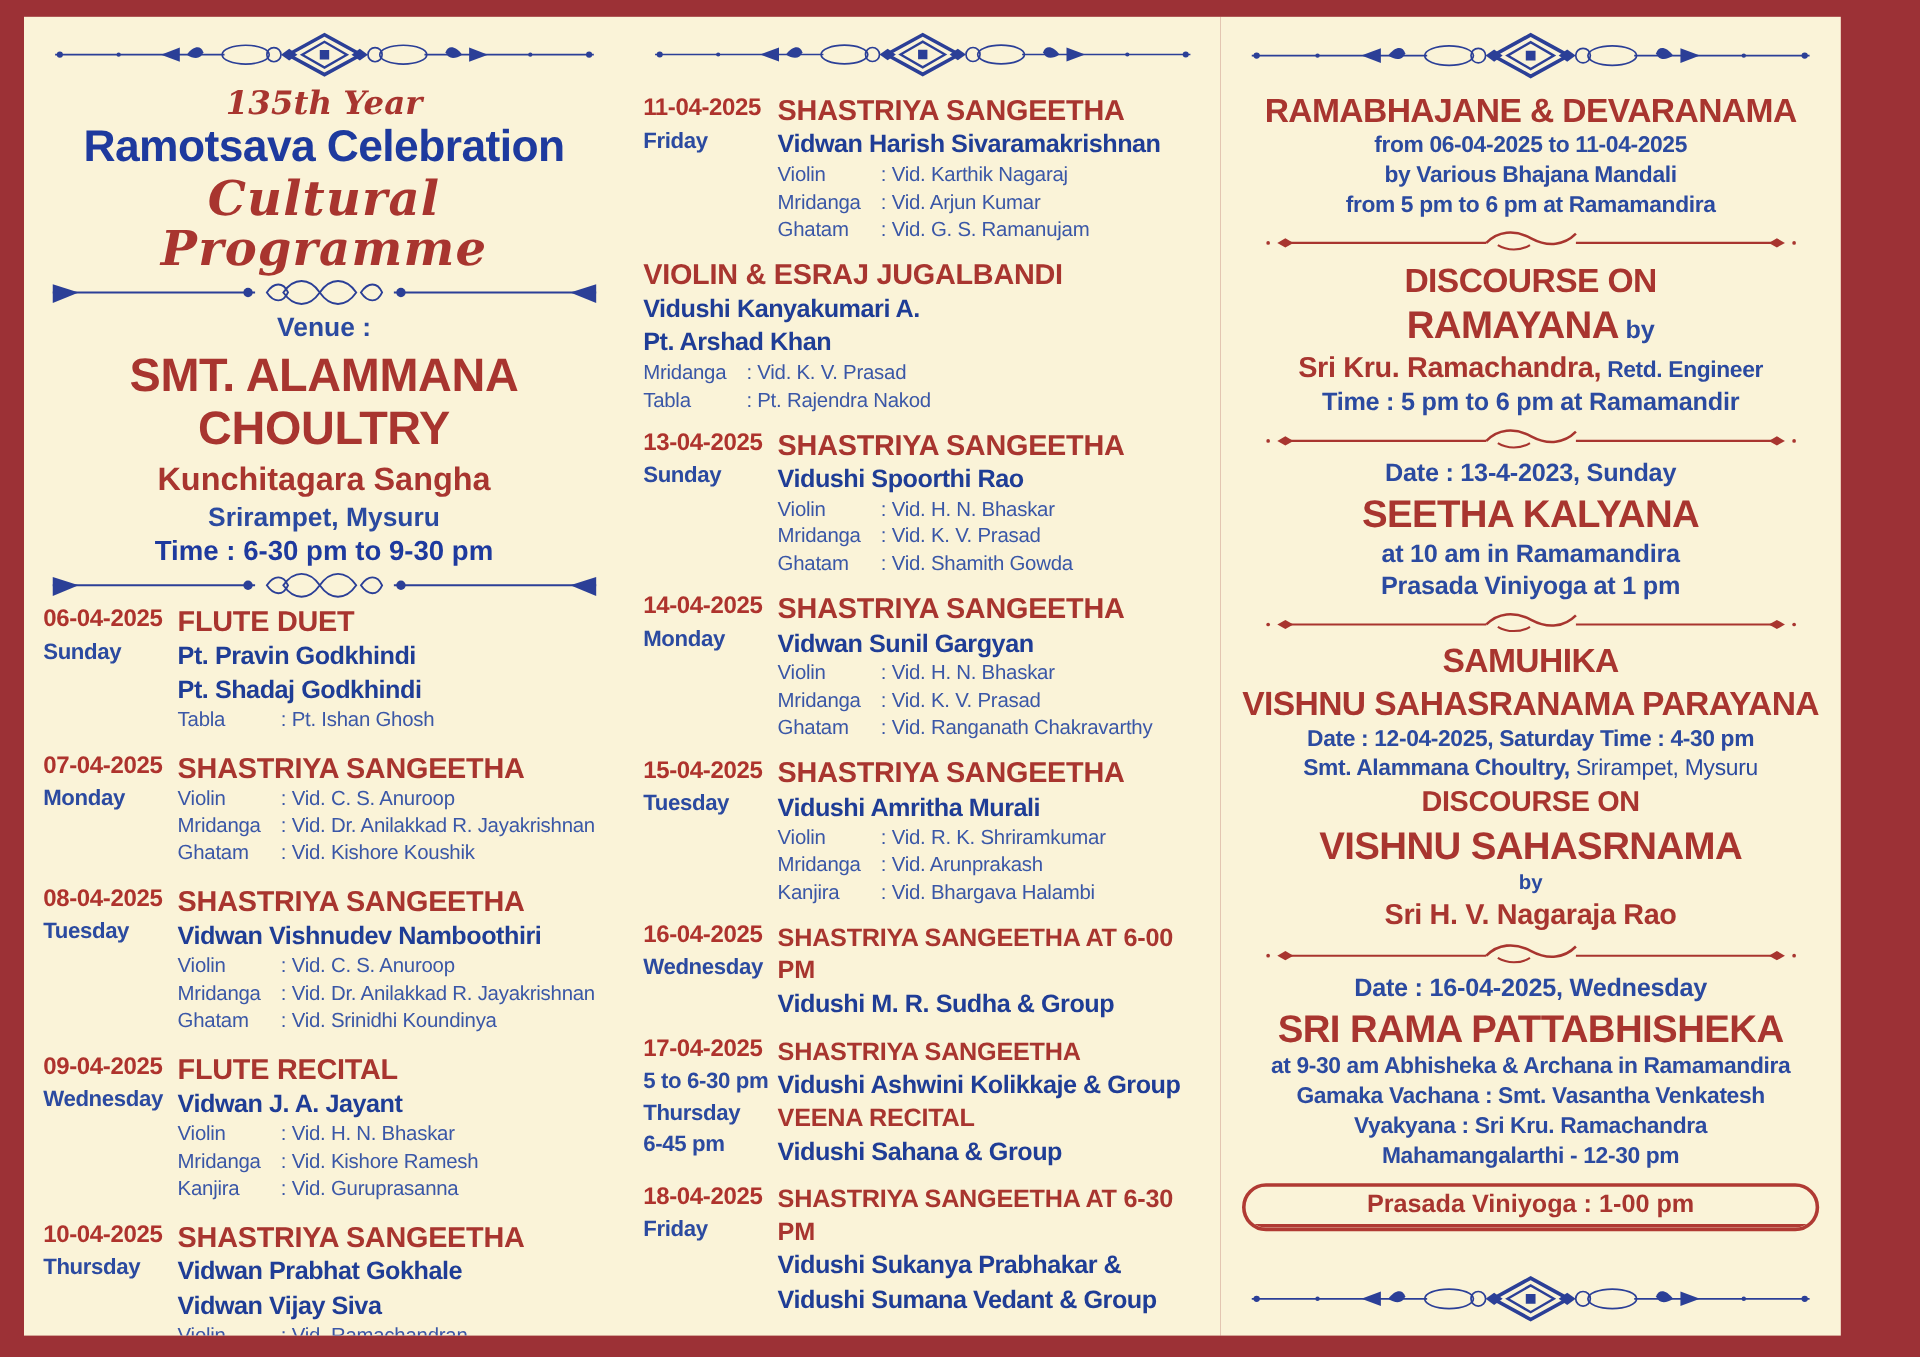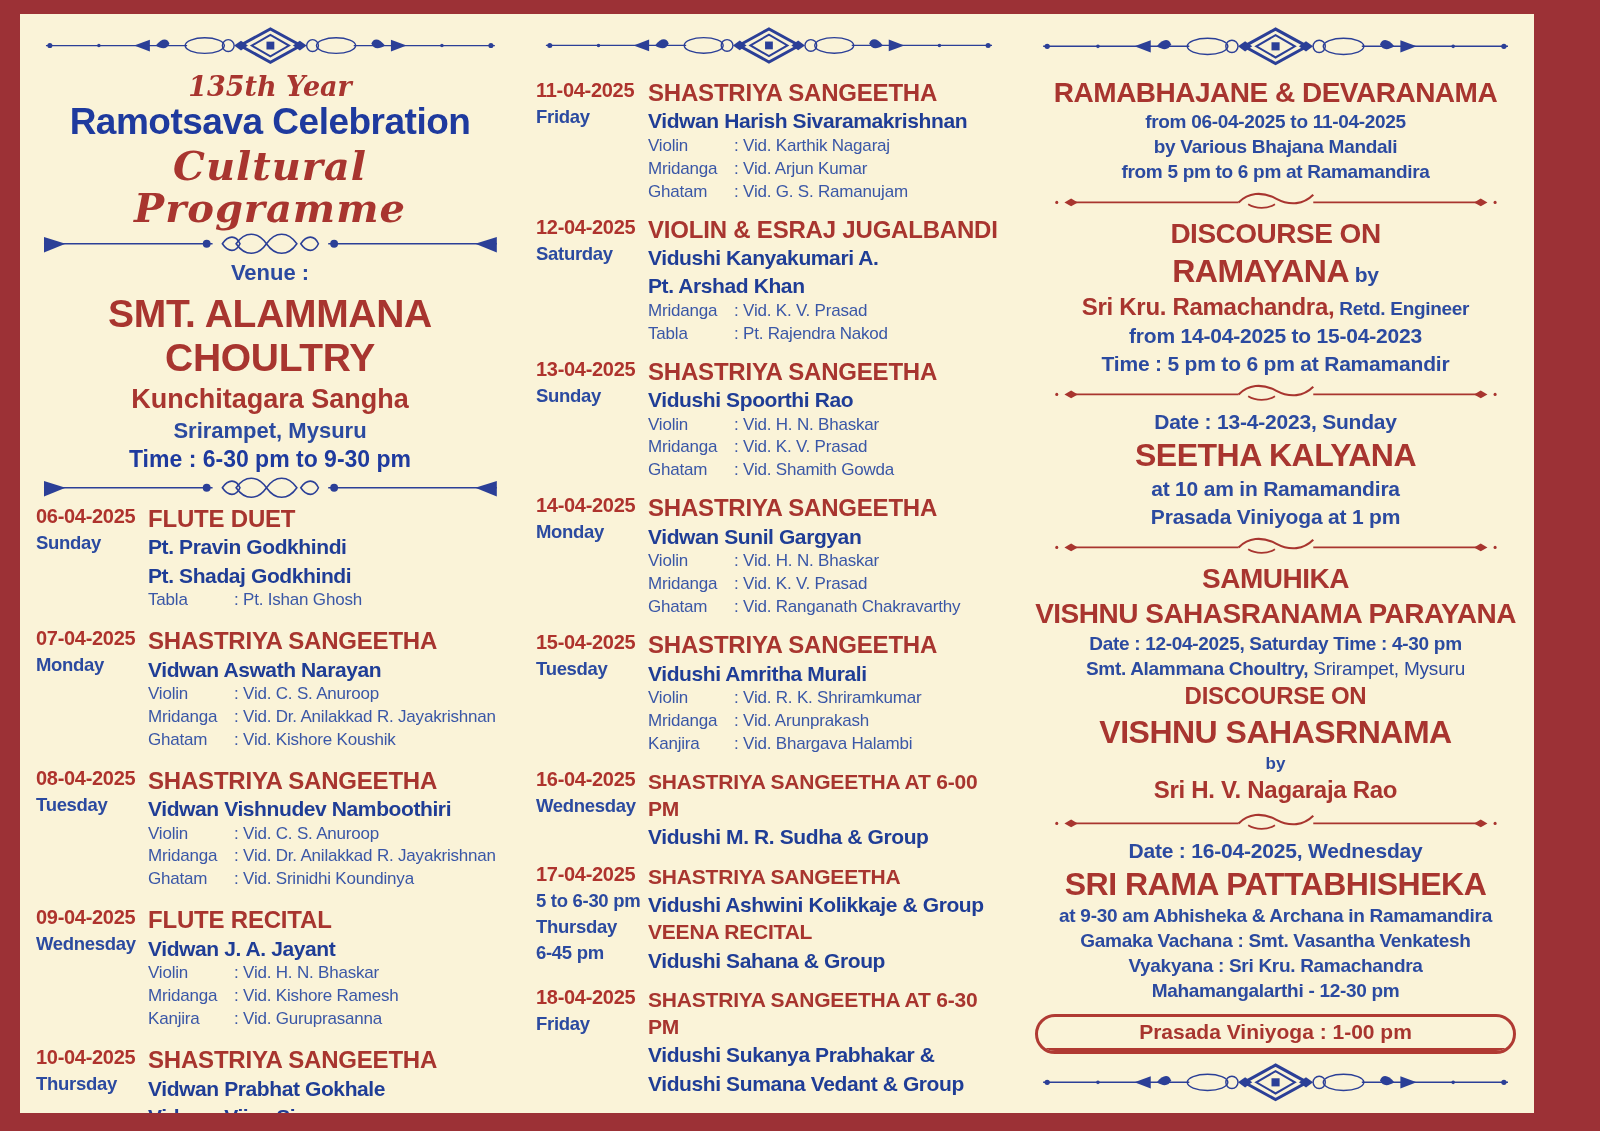--- a/index.html
+++ b/index.html
@@ -181,21 +181,20 @@
             </div>
           </div>
         </div>
         <div class="event-row">
           <div class="event-left">
             <div class="ev-date">07-04-2025</div>
             <div class="ev-day">Monday</div>
           </div>
           <div class="event-right">
             <div class="ev-title">SHASTRIYA SANGEETHA</div>
-            <div class="ev-name">Vidwan Aswath Narayan</div>
             <div class="ev-acc">
               <span class="acc-role">Violin</span>
               <span class="acc-val">: Vid. C. S. Anuroop</span>
             </div>
             <div class="ev-acc">
               <span class="acc-role">Mridanga</span>
               <span class="acc-val">: Vid. Dr. Anilakkad R. Jayakrishnan</span>
             </div>
             <div class="ev-acc">
               <span class="acc-role">Ghatam</span>
@@ -316,24 +315,20 @@
               <span class="acc-role">Mridanga</span>
               <span class="acc-val">: Vid. Arjun Kumar</span>
             </div>
             <div class="ev-acc">
               <span class="acc-role">Ghatam</span>
               <span class="acc-val">: Vid. G. S. Ramanujam</span>
             </div>
           </div>
         </div>
         <div class="event-row">
-          <div class="event-left">
-            <div class="ev-date">12-04-2025</div>
-            <div class="ev-day">Saturday</div>
-          </div>
           <div class="event-right">
             <div class="ev-title">VIOLIN &amp; ESRAJ JUGALBANDI</div>
             <div class="ev-name">Vidushi Kanyakumari A.</div>
             <div class="ev-name">Pt. Arshad Khan</div>
             <div class="ev-acc">
               <span class="acc-role">Mridanga</span>
               <span class="acc-val">: Vid. K. V. Prasad</span>
             </div>
             <div class="ev-acc">
               <span class="acc-role">Tabla</span>
@@ -521,21 +516,20 @@
       <path d="M442 14 l7 -4 l7 4 l-7 4 z"></path>
       <circle cx="6" cy="14" r="1.6"></circle>
       <circle cx="464" cy="14" r="1.6"></circle>
     </g>
   </svg>
 </span>
         <div class="rp-section">
           <div class="rp-line"><span class="seg-rB">DISCOURSE ON</span></div>
           <div class="rp-line"><span class="seg-rA">RAMAYANA</span><span class="seg-bA"> by</span></div>
           <div class="rp-line"><span class="seg-rC">Sri Kru. Ramachandra,</span><span class="seg-bC"> Retd. Engineer</span></div>
-          <div class="rp-line"><span class="seg-bA">from 14-04-2025 to 15-04-2023</span></div>
           <div class="rp-line"><span class="seg-bA">Time : 5 pm to 6 pm  at Ramamandir</span></div>
         </div>
         <span class="rp-divider">
   <svg viewBox="0 0 470 24" xmlns="http://www.w3.org/2000/svg">
     <g stroke="currentColor" fill="none" stroke-width="1.8">
       <line x1="22" y1="14" x2="196" y2="14"></line>
       <line x1="274" y1="14" x2="448" y2="14"></line>
       <path d="M196 14 c10 -10 24 -12 39 -4 c15 8 29 6 39 -4" stroke-width="2.2"></path>
       <path d="M206 16 c8 5 20 5 28 0"></path>
     </g>

